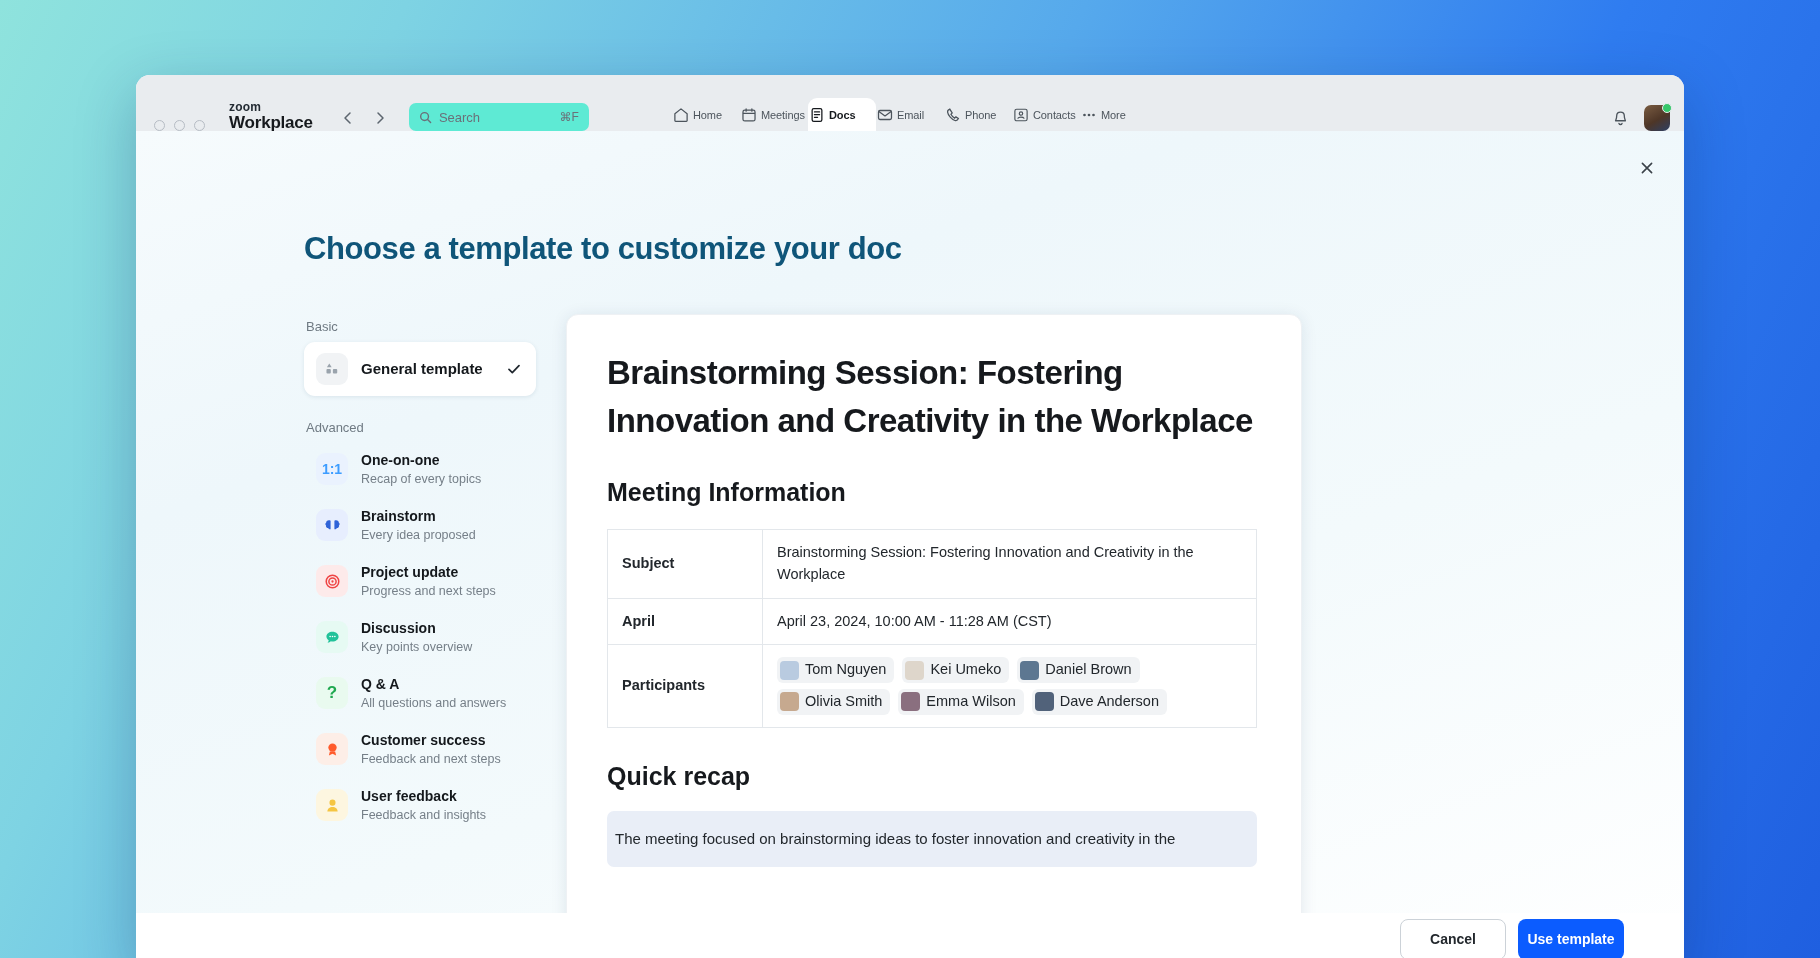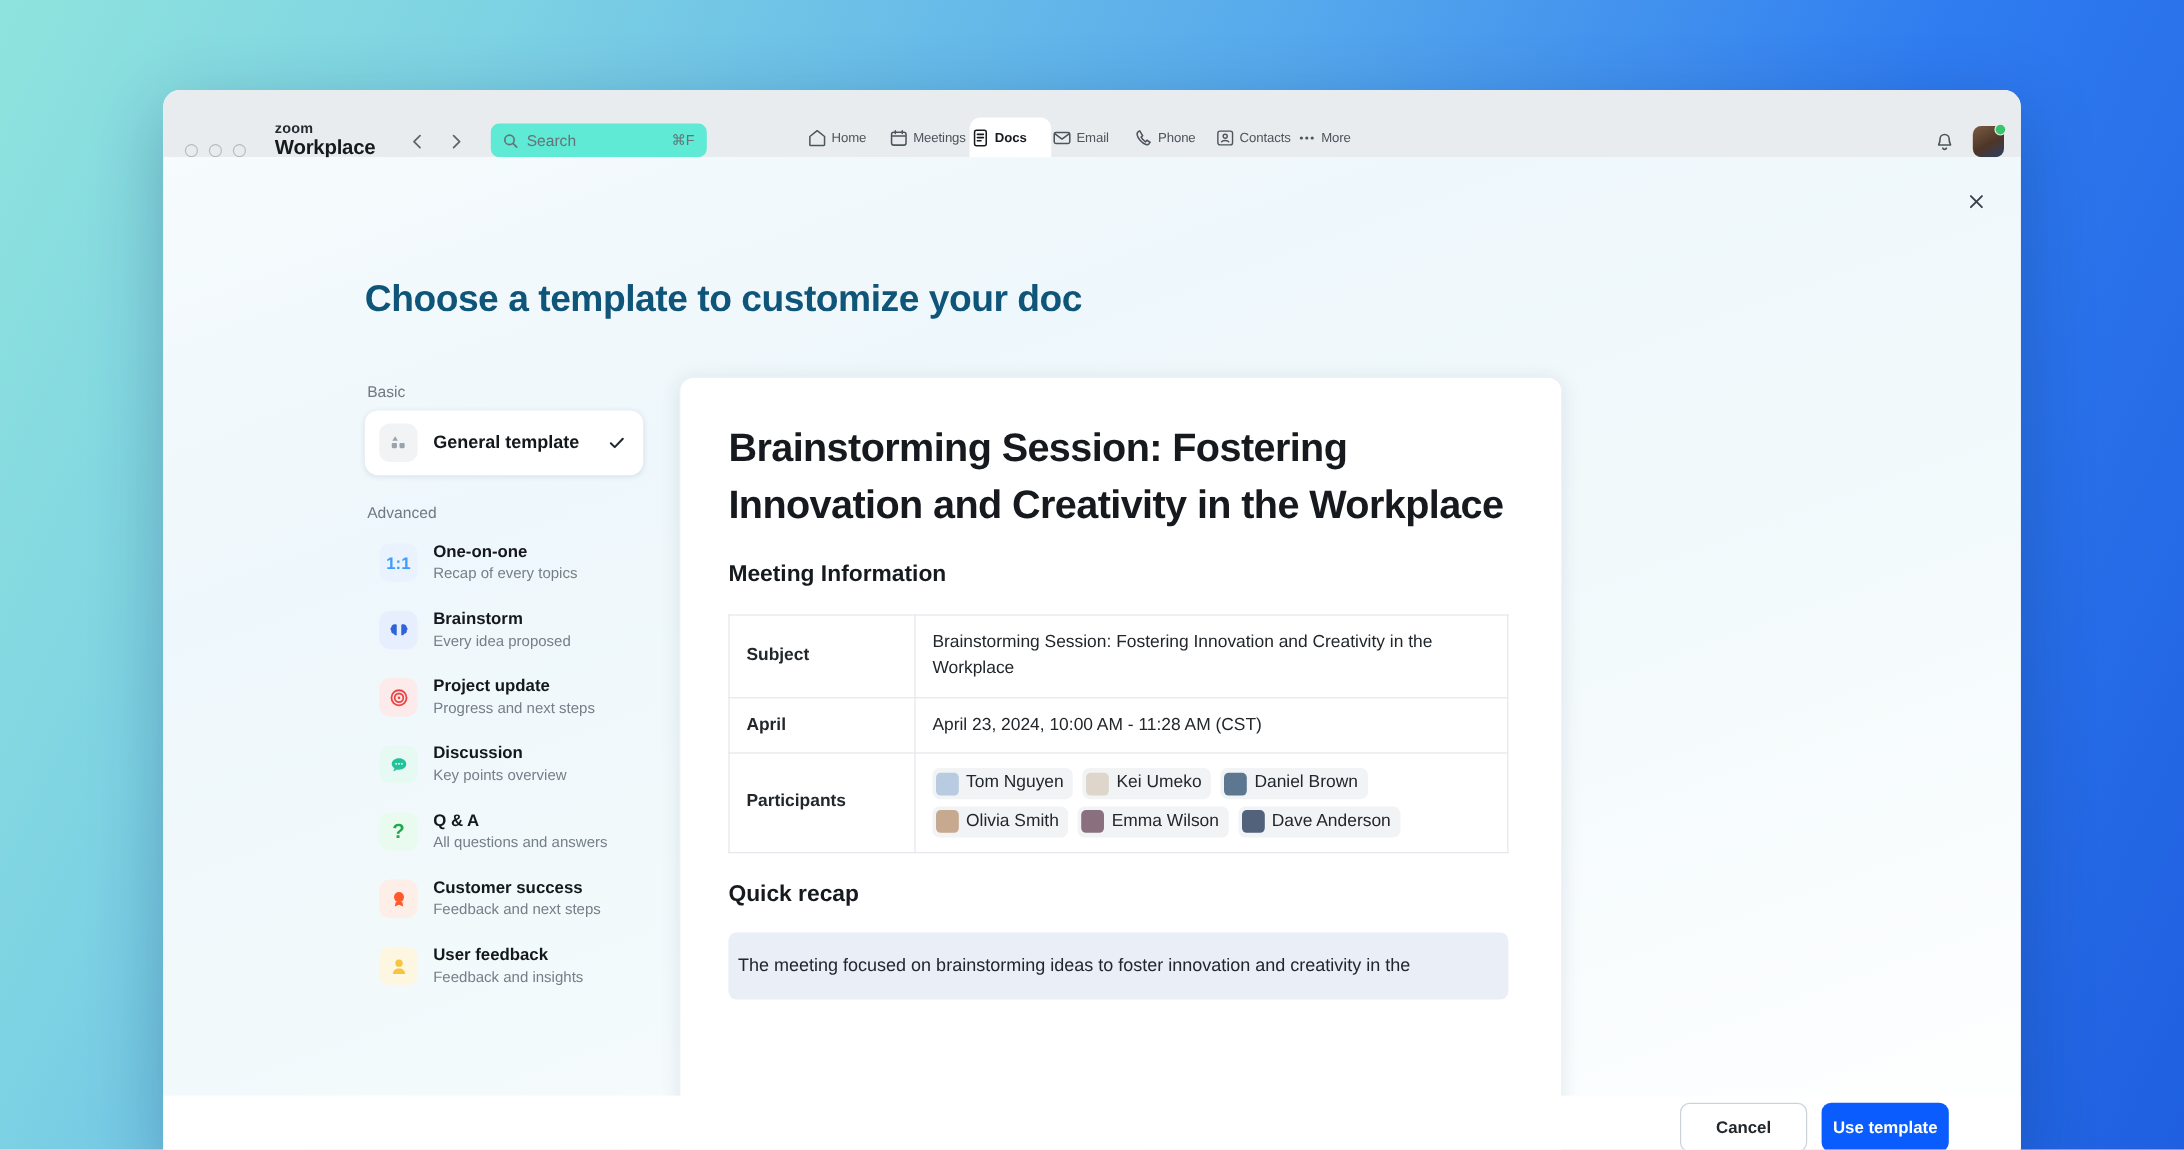--- a/index.html
+++ b/index.html
@@ -171,22 +171,22 @@
     box-shadow: 0 2px 16px rgba(20,50,90,.10);
     border: 1px solid #eef1f4;
     padding: 34px 44px 0 40px;
     overflow: hidden;
   }
   .doc-h1 {
     font-size: 33px; line-height: 1.44;
     font-weight: 700; color: #16191d; letter-spacing: -.5px;
   }
   .doc-h2 {
-    font-size: 19px; font-weight: 700; color: #16191d;
-    margin-top: 24px;
+    font-size: 25px; font-weight: 700; color: #16191d;
+    margin-top: 34px;
   }
   table.info {
     width: 100%;
     border-collapse: collapse;
     margin-top: 22px;
     table-layout: fixed;
   }
   table.info td {
     border: 1px solid #e3e7eb;
     padding: 12px 14px;

